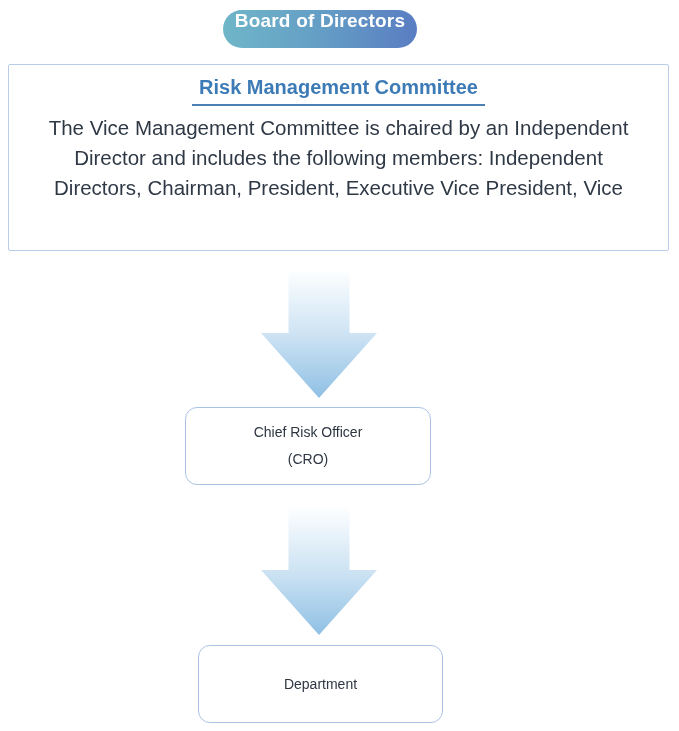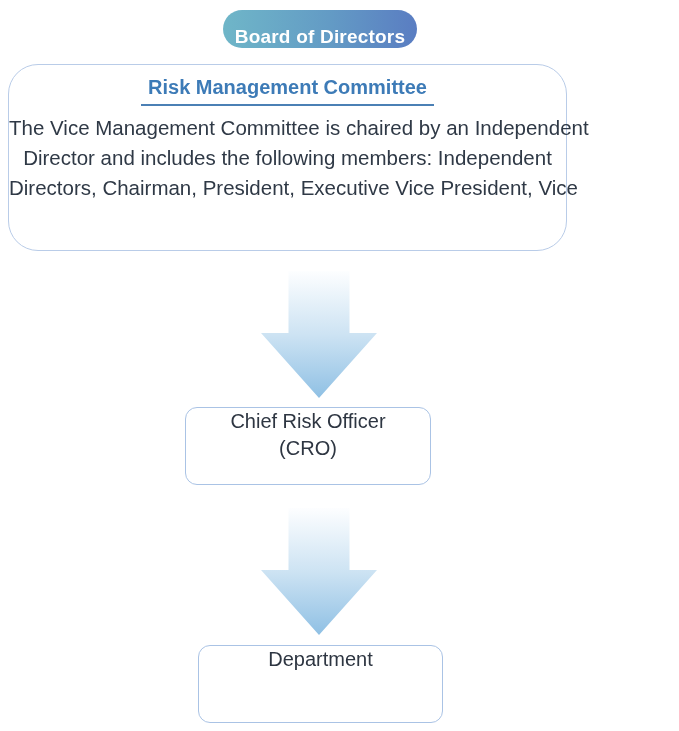--- a/index.html
+++ b/index.html
@@ -15,33 +15,33 @@
   
   .pill {
     position: absolute;
     left: 223px; top: 10px;
     width: 194px; height: 38px;
     border-radius: 19px;
     background: linear-gradient(90deg, #6fb6c8 0%, #639bc5 55%, #5a7dc2 100%);
     color: #ffffff;
     font-size: 19px;
     font-weight: 700;
-    display: flex; align-items: flex-end; justify-content: center;
+    display: flex; align-items: flex-start; justify-content: center;
     letter-spacing: 0.2px;
   }
 
   
   .committee-box {
     position: absolute;
     left: 8px; top: 64px;
-    width: 559px; height: 187px;
+    width: 661px; height: 187px;
     box-sizing: border-box;
     background: #ffffff;
     border: 1px solid #b9cce8;
-    border-radius: 30px;
+    border-radius: 2px;
     text-align: center;
   }
   .committee-title {
     margin-top: 11px;
     color: #3d7bb7;
     font-size: 20px;
     font-weight: 700;
   }
   .committee-underline {
     width: 293px; height: 0;
@@ -56,23 +56,23 @@
   .committee-body .line { white-space: nowrap; }
 
   
   .node-box {
     position: absolute;
     box-sizing: border-box;
     background: #ffffff;
     border: 1px solid #aac3e5;
     border-radius: 12px;
     display: flex; flex-direction: column;
-    align-items: center; 
+    align-items: center; justify-content: center;
     color: #2e3642;
-    font-size: 20px;
+    font-size: 14px;
     line-height: 27px;
     text-align: center;
   }
   .cro-box  { left: 185px; top: 407px; width: 246px; height: 78px; }
   .dept-box { left: 198px; top: 645px; width: 245px; height: 78px; }
 
   
   .arrow {
     position: absolute;
     width: 116px; height: 127px;

